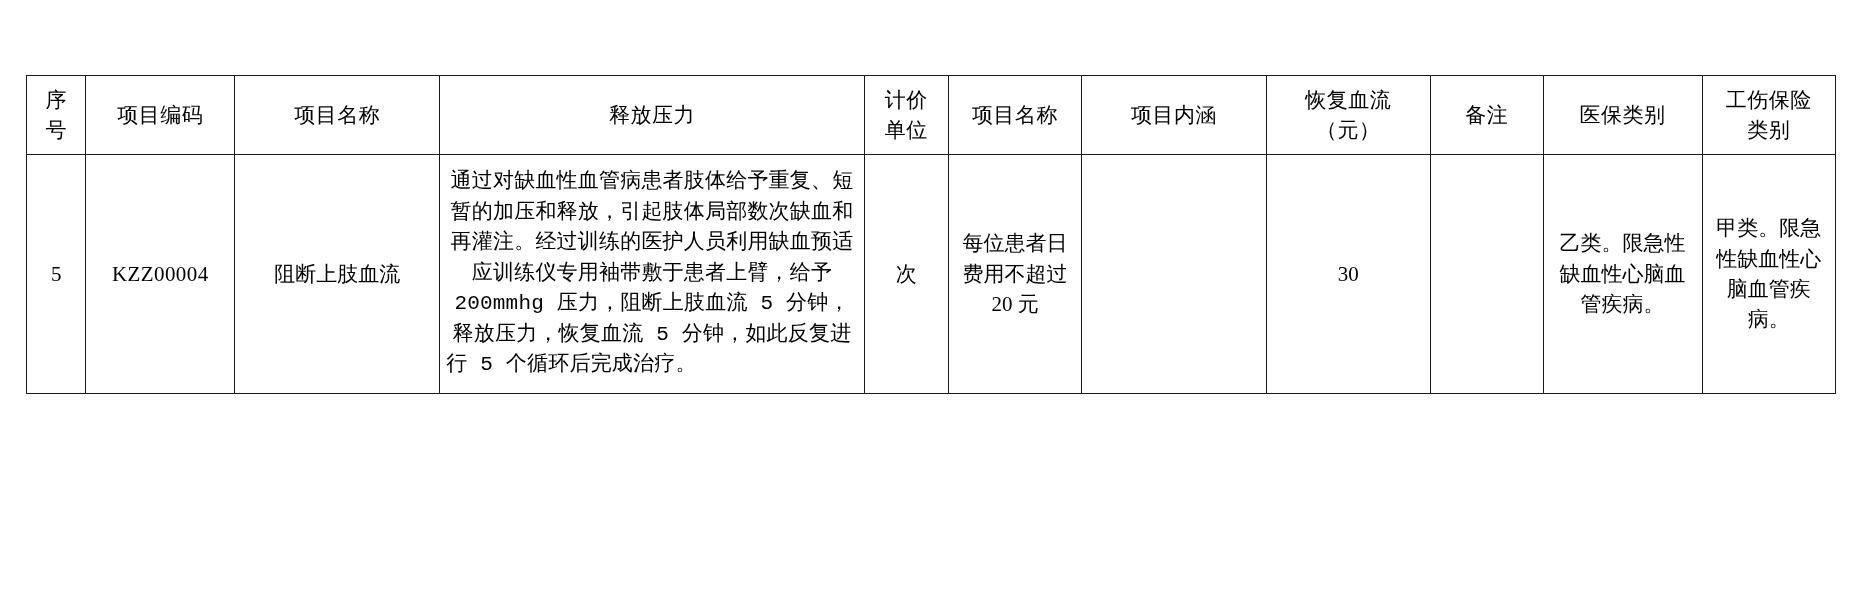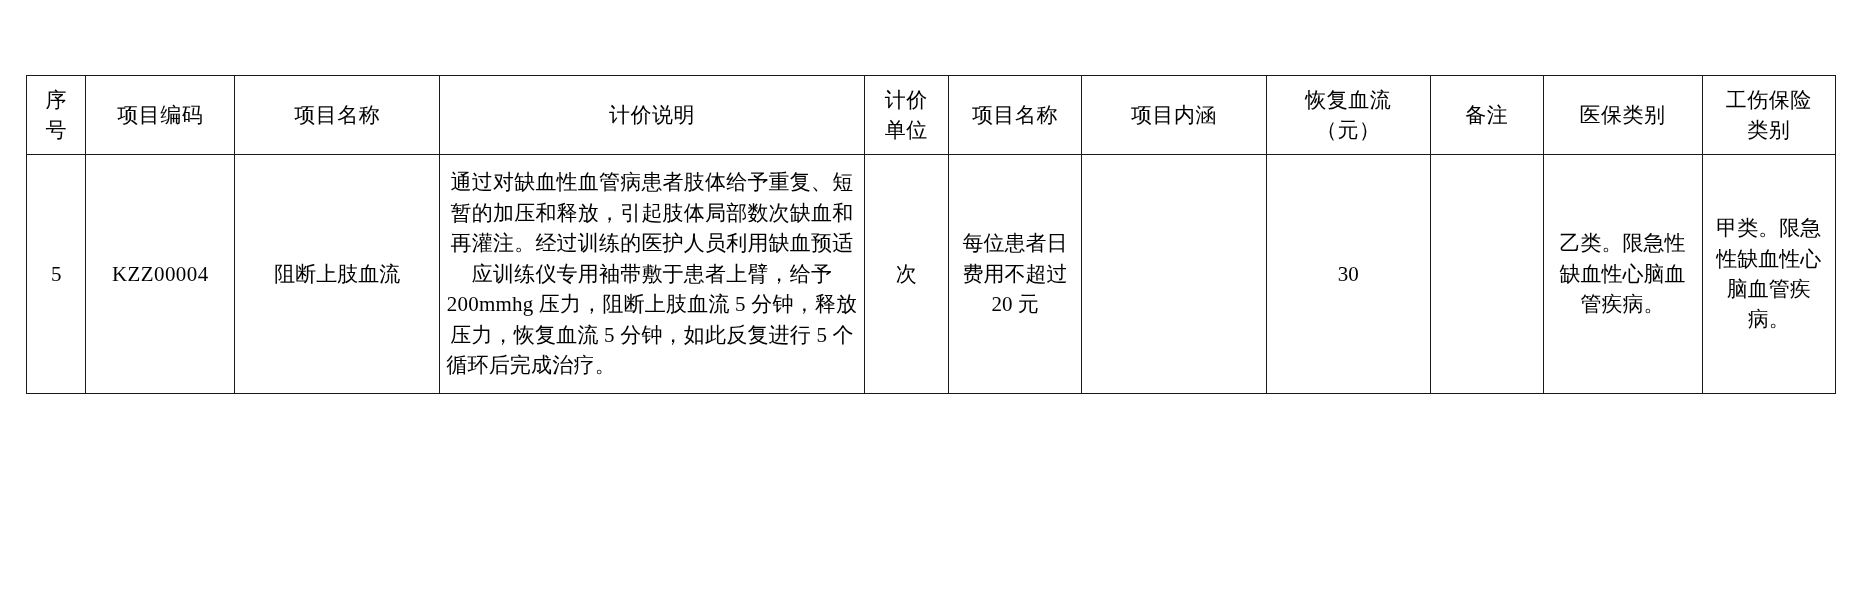--- a/index.html
+++ b/index.html
@@ -66,20 +66,21 @@
     height: 230px;
   }
   td.cell-content {
     text-align: justify;
     text-align-last: left;
     vertical-align: middle;
     padding: 10px 14px 10px 14px;
     font-size: 21.5px;
     line-height: 1.62;
     letter-spacing: 0.2px;
+    font-family: Liberation Mono, monospace;
   }
   td.cell-desc {
     font-size: 21.5px;
     line-height: 1.62;
     padding: 6px 12px;
   }
   td.cell-insur, td.cell-work {
     font-size: 21.5px;
     line-height: 1.6;
     padding: 6px 12px;
@@ -117,21 +118,21 @@
         <col class="c-work">
       </colgroup>
       <thead>
         <tr>
           <th>
             <span class="two-line">序</span>
             <span class="two-line">号</span>
           </th>
           <th>项目编码</th>
           <th>项目名称</th>
-          <th>计价说明</th>
+          <th>释放压力</th>
           <th>
             <span class="two-line">计价</span>
             <span class="two-line">单位</span>
           </th>
           <th>项目名称</th>
           <th>项目内涵</th>
           <th>
             <span class="two-line">恢复血流</span>
             <span class="two-line">（元）</span>
           </th>

